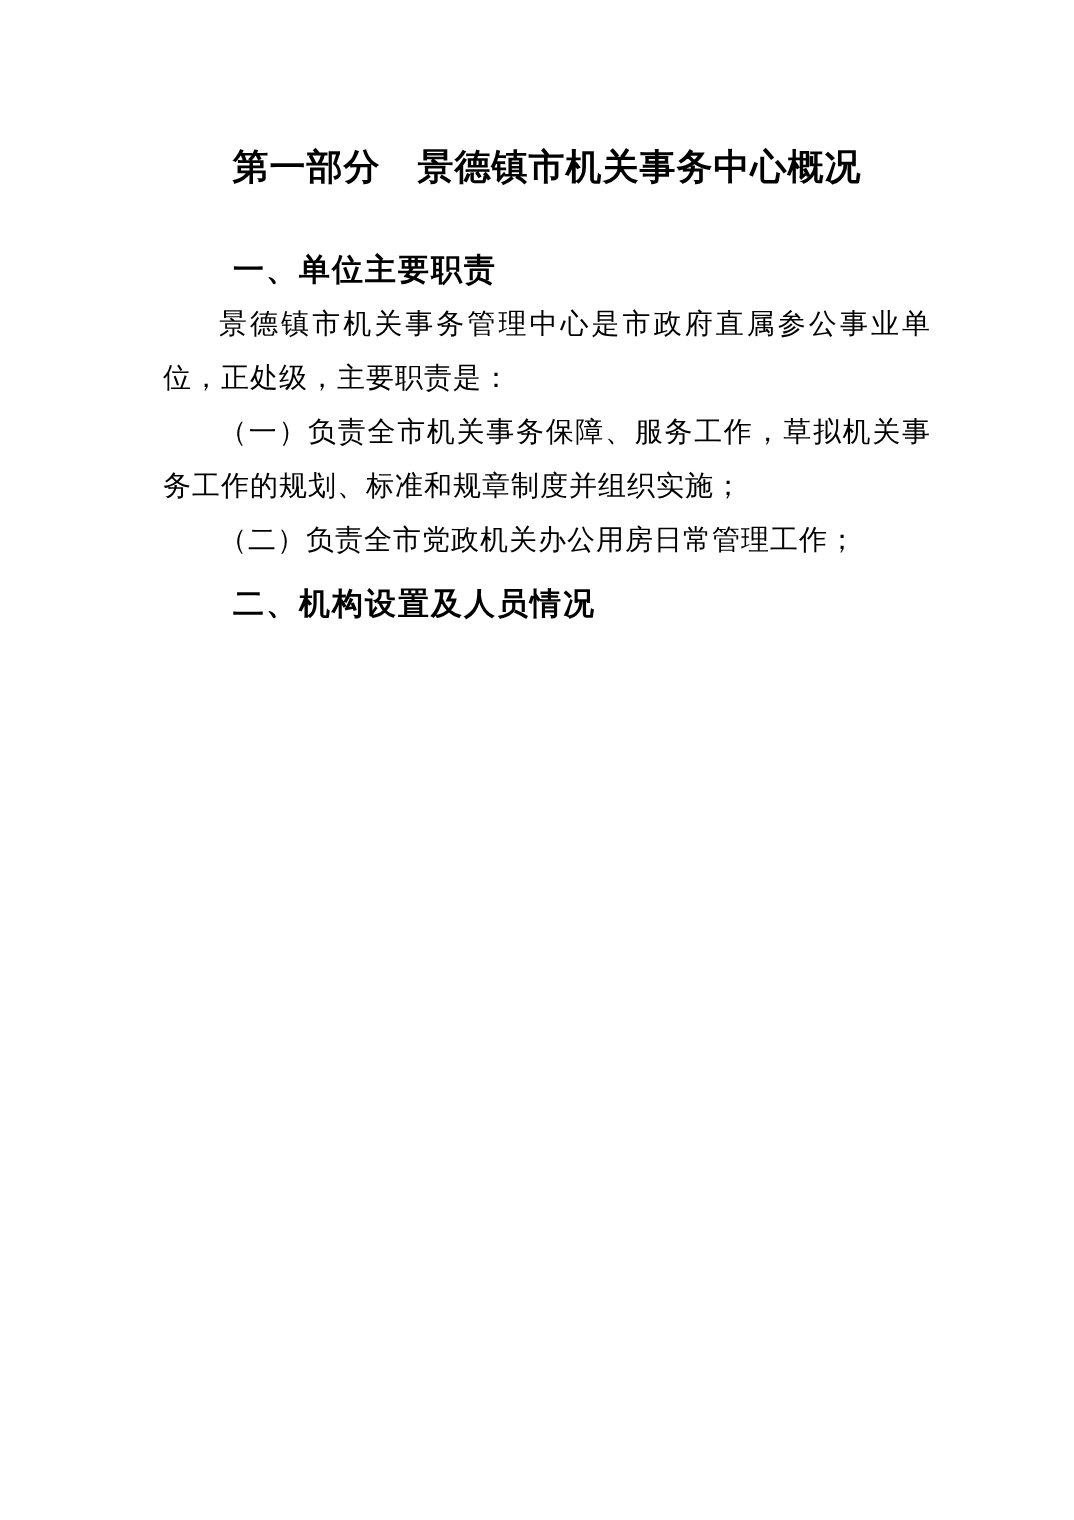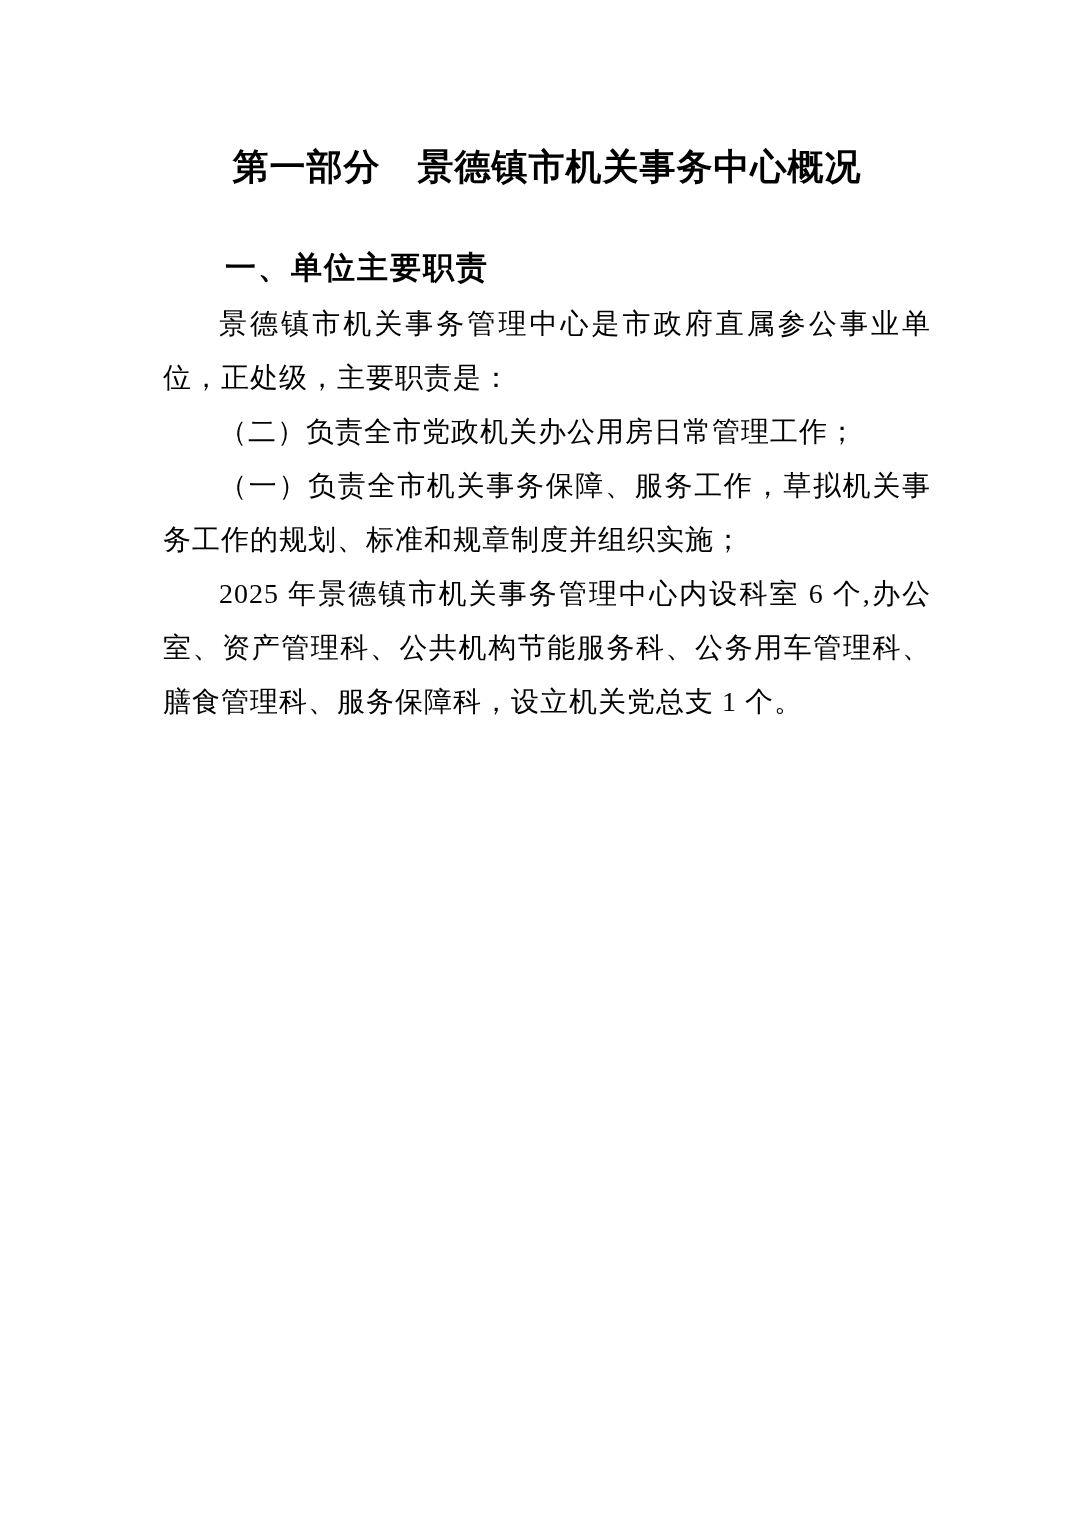--- a/index.html
+++ b/index.html
@@ -25,27 +25,27 @@
     text-align: center;
     font-family: "Liberation Serif", "DejaVu Serif", serif;
     font-weight: 700;
     font-size: 36px;
     line-height: 48px;
     letter-spacing: 1px;
     margin: 0 0 58px 0;
     white-space: nowrap;
   }
   .section-heading {
-    font-family: Liberation Mono, monospace;
+    font-family: Liberation Serif, serif;
     font-weight: 700;
     font-size: 31px;
     line-height: 42px;
     letter-spacing: 2px;
     text-indent: 54px;
-    margin: 8px;
+    margin: 16px;
   }
   .section-heading.first {
     margin-bottom: 6px;
   }
   .body-para {
     font-family: Liberation Serif, serif;
     font-weight: 400;
     font-size: 28px;
     line-height: 54px;
     letter-spacing: 1px;
@@ -59,24 +59,24 @@
 
 <div class="page">
   <div class="content">
 
     <h1 class="doc-title">第一部分　景德镇市机关事务中心概况</h1>
 
     <h2 class="section-heading first">一、单位主要职责</h2>
 
     <p class="body-para">景德镇市机关事务管理中心是市政府直属参公事业单位，正处级，主要职责是：</p>
 
+    <p class="body-para">（一）负责全市机关事务保障、服务工作，草拟机关事务工作的规划、标准和规章制度并组织实施；</p>
+
     <p class="body-para">（二）负责全市党政机关办公用房日常管理工作；</p>
-
-    <p class="body-para">（一）负责全市机关事务保障、服务工作，草拟机关事务工作的规划、标准和规章制度并组织实施；</p>
 
 
 
 
+    <h2 class="section-heading">二、机构设置及人员情况</h2>
 
-    <p class="body-para">2025 年景德镇市机关事务管理中心内设科室 6 个,办公室、资产管理科、公共机构节能服务科、公务用车管理科、膳食管理科、服务保障科，设立机关党总支 1 个。</p>
 
   </div>
 </div>
 
 </body></html>

